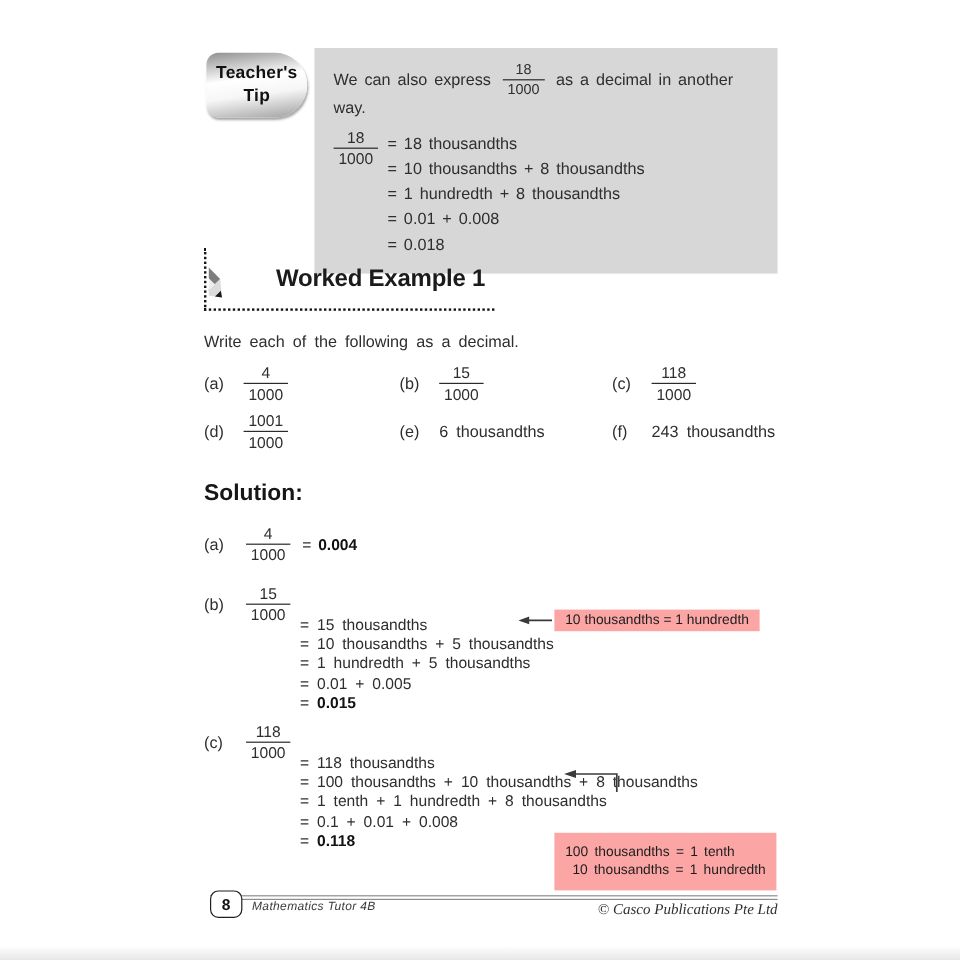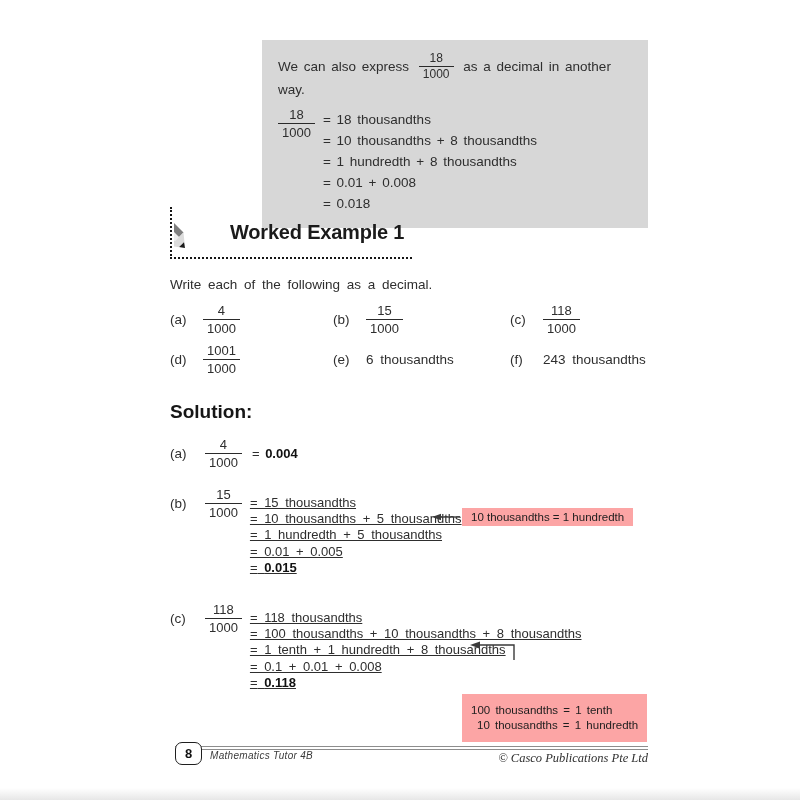--- a/index.html
+++ b/index.html
@@ -68,21 +68,21 @@
 
   
   .solution-heading { position:absolute; left:170px; top:401px; font-size:19px; font-weight:bold; color:#161616; }
 
   .sol { position:absolute; left:170px; font-size:13px; }
   .sol-row { display:flex; align-items:center; }
   .sol-label { width:35px; flex-shrink:0; font-size:13.5px; }
   .sol-lines { margin-left:8px; }
   .sol-lines div { line-height:16.2px; white-space:pre; word-spacing:3px; }
   .sol-flex { display:flex; }
-  .sol-flex .sol-lines { margin-top:8px;text-decoration:underline; }
+  .sol-flex .sol-lines { margin-top:26px; }
   .bold-ans { font-weight:bold; color:#111; }
 
   .sol-a { top:437px; }
   .sol-a .ans-line { margin-left:10px; word-spacing:2px; }
 
   .sol-b { top:487px; width:478px; }
   .sol-c { top:602px; width:478px; }
 
   .callout-b { position:absolute; left:262px; top:21px; display:flex; align-items:center; }
   .callout-box {
@@ -139,20 +139,24 @@
             <span class="den">1000</span>
           </span>
         <div class="tip-eq-lines">
           <div>= 18 thousandths</div>
           <div>= 10 thousandths + 8 thousandths</div>
           <div>= 1 hundredth + 8 thousandths</div>
           <div>= 0.01 + 0.008</div>
           <div>= 0.018</div>
         </div>
       </div>
+    </div>
+    <div class="tip-tab">
+      <div>Teacher's</div>
+      <div>Tip</div>
     </div>
   </section>
 
   <div class="we-head">
     <span style="position:relative; top:-2px;">
       <svg width="50" height="52" viewBox="0 0 50 52">
         <g transform="rotate(-45 11 46)">
           <rect x="2" y="-8" width="6.3" height="42" fill="#7e7e7e"></rect>
           <rect x="8.3" y="-8" width="6.3" height="42" fill="#ededed"></rect>
           <rect x="14.6" y="-8" width="6.3" height="42" fill="#7e7e7e"></rect>

